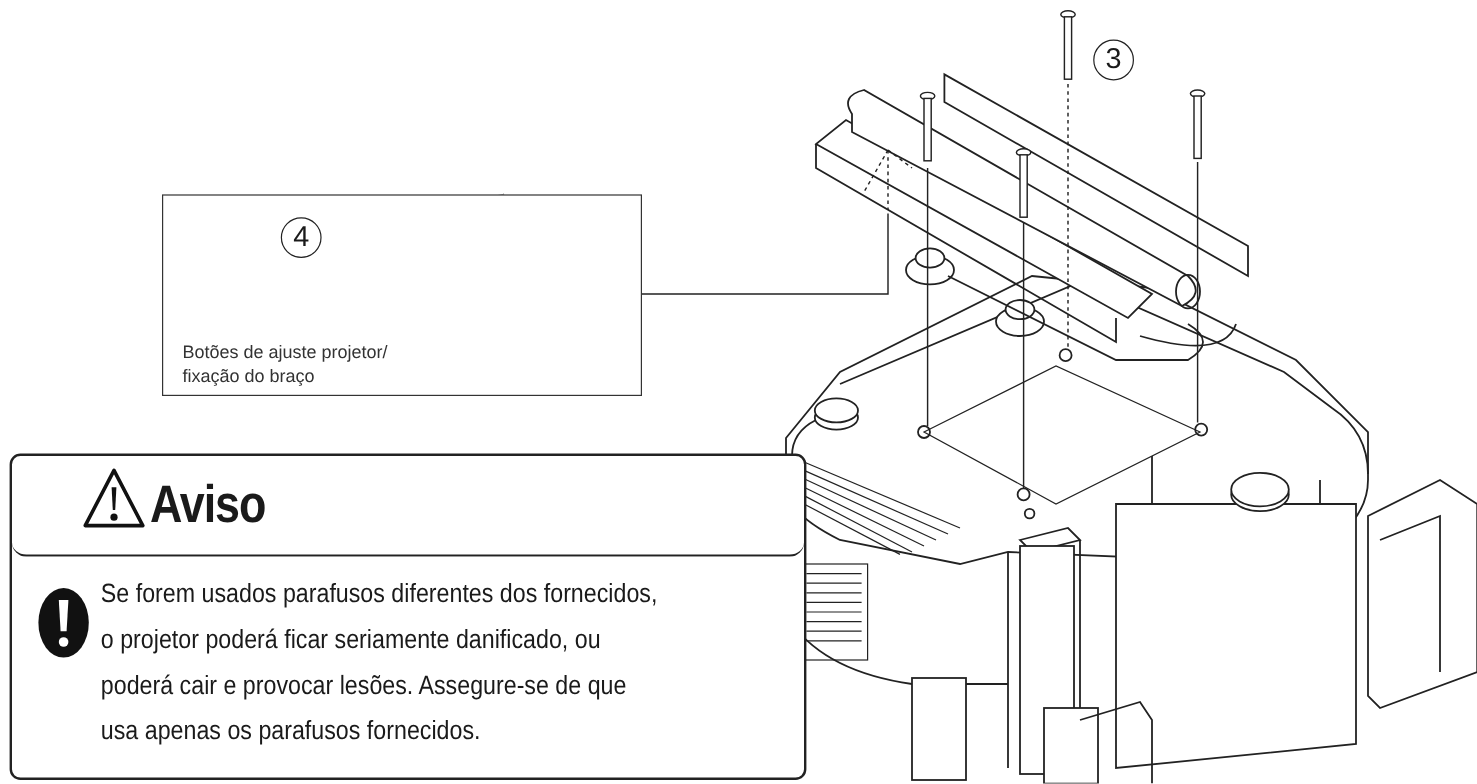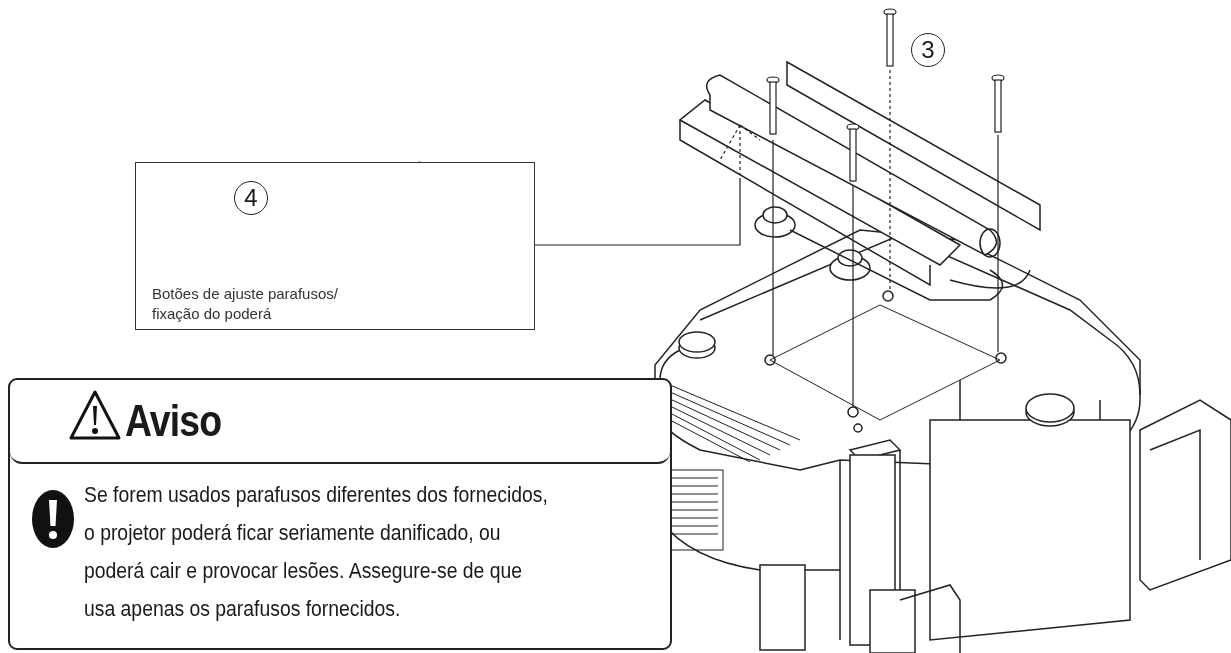--- a/index.html
+++ b/index.html
@@ -122,22 +122,22 @@
   <g stroke-width="1.5">
     <ellipse cx="401" cy="230" rx="11" ry="7" fill="#fff"></ellipse>
     <ellipse cx="442" cy="252" rx="11" ry="7" fill="#fff"></ellipse>
   </g>
   <path d="M400 236 L410 290 L438 258" stroke-width="1.3"></path>
 </svg>
 
 <div class="callout-box">
   <div class="callout-num">4</div>
   <div class="callout-label">
-    <span style="display:block">Botões de ajuste parafusos/</span>
-    <span style="display:block">fixação do poderá</span>
+    <span style="display:block">Botões de ajuste projetor/</span>
+    <span style="display:block">fixação do braço</span>
   </div>
 </div>
 
 <div class="num3">3</div>
 
 <div class="warn-box">
   <div class="warn-head">
     <svg class="abs" style="left:57px;top:8px" width="56" height="54" viewBox="0 0 56 54">
       <path d="M28 4 L52 50 L4 50 Z" fill="#fff" stroke="#111" stroke-width="3" stroke-linejoin="round"></path>
       <path d="M26 18 L30 18 L29 37 L27 37 Z" fill="#111"></path>

